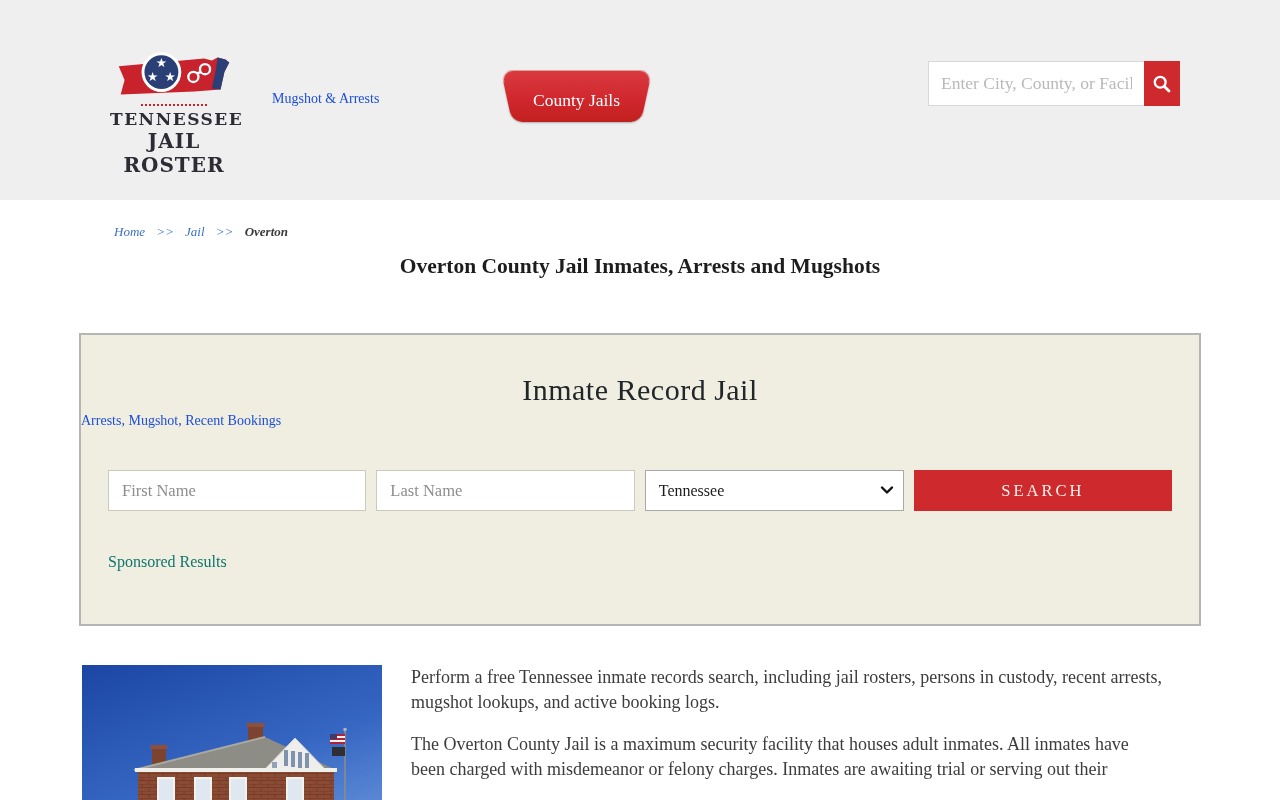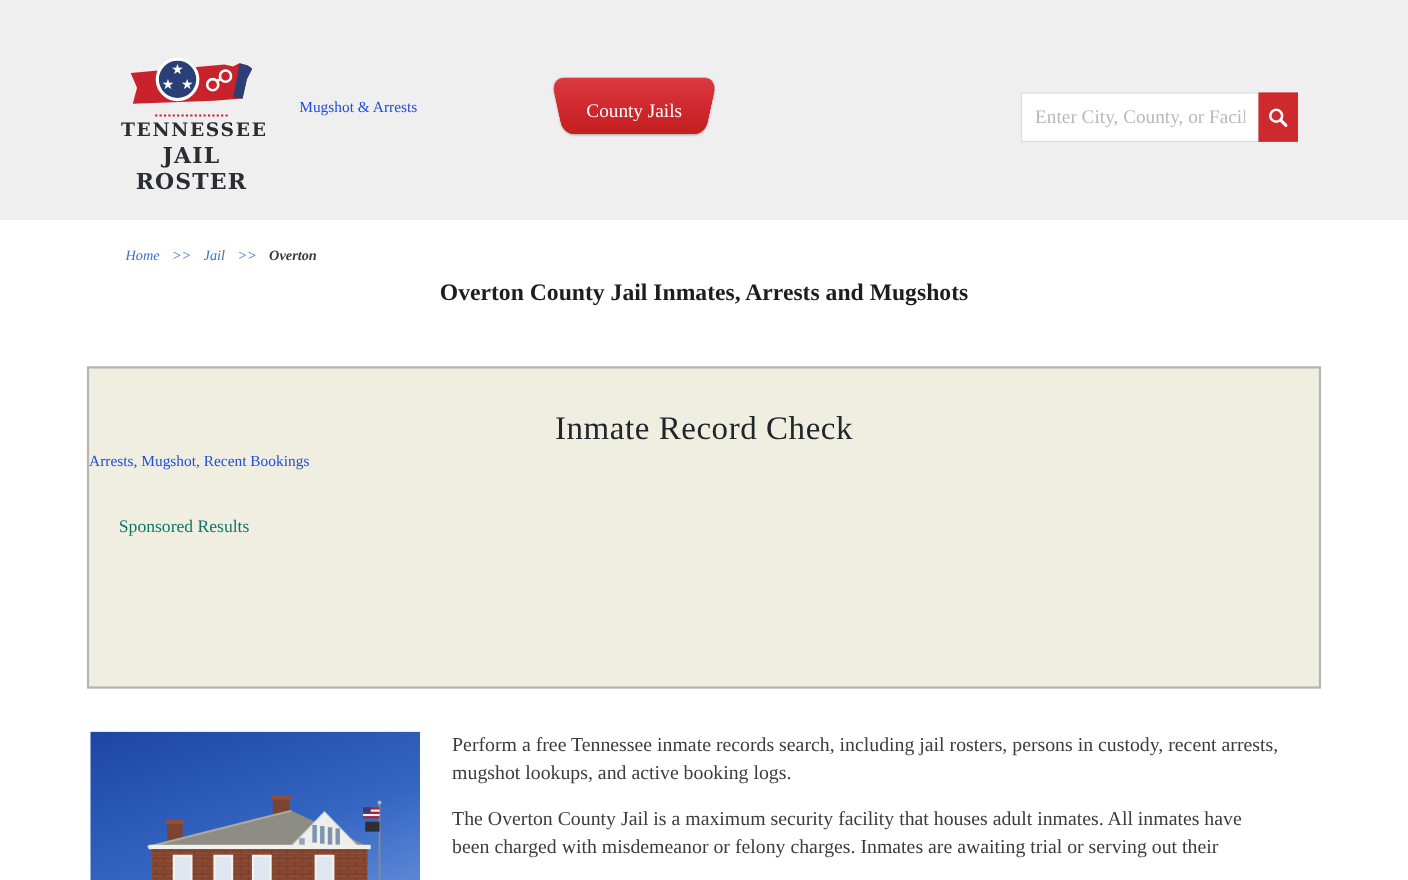--- a/index.html
+++ b/index.html
@@ -22,21 +22,21 @@
 
   .main-nav { position:absolute; left:512px; top:78px; display:flex; }
   .tab { position:relative; height:44px; line-height:44px; padding:0 21px; margin-right:3px;
          color:#fff; font-size:17.5px; text-decoration:none; cursor:pointer; }
   .tab::before { content:""; position:absolute; inset:0; z-index:0;
          background:linear-gradient(180deg,#d93a40 0%,#cf262c 55%,#c2201f 100%);
          border-radius:10px; transform:perspective(26px) rotateX(-5deg);
          transform-origin:50% 100%; box-shadow:0 1px 2px rgba(0,0,0,.28); }
   .tab span { position:relative; z-index:1; }
 
-  .searchbox { position:absolute; left:928px; top:84px; display:flex; }
+  .searchbox { position:absolute; left:928px; top:61px; display:flex; }
   .searchbox input { width:216px; height:45px; border:1px solid #d8d8d8; border-right:none;
          padding:0 12px; font-size:17.5px; font-family:"Liberation Serif", serif; color:#666;
          outline:none; }
   .searchbox input::placeholder { color:#b9b9b9; }
   .search-btn { width:36px; height:45px; background:#ce2a2e; border:none; cursor:pointer;
          display:flex; align-items:center; justify-content:center; }
 
   
   .breadcrumb { margin:24px 4px 0 114px; font-size:13px;font-style:italic; }
   .breadcrumb a { color:#3b70c4; text-decoration:none; cursor:pointer; }
@@ -128,23 +128,36 @@
   <a>Home</a>
   <span class="sep">&gt;&gt;</span>
   <a>Jail</a>
   <span class="sep">&gt;&gt;</span>
   <span class="current">Overton</span>
 </div>
 
 <h1 class="page-title">Overton County Jail Inmates, Arrests and Mugshots</h1>
 
 <section class="panel">
-  <h2>Inmate Record Check</h2>
+  <h2>Inmate Record Jail</h2>
   <div class="subtitle">Arrests, Mugshot, Recent Bookings</div>
 
+  <div class="form-row">
+    <input class="field" type="text" placeholder="First Name" style="">
+    <input class="field" type="text" placeholder="Last Name" style="">
+    <div class="select-wrap">
+      <select>
+        <option>Tennessee</option>
+      </select>
+      <svg class="select-chevron" width="14" height="14" viewBox="0 0 14 14">
+        <path d="M2 4.5 L7 9.5 L12 4.5" fill="none" stroke="#111111" stroke-width="2.4" stroke-linecap="round" stroke-linejoin="round"></path>
+      </svg>
+    </div>
+    <button class="submit-btn">SEARCH</button>
+  </div>
 
   <div class="sponsored">Sponsored Results</div>
 </section>
 
 <section class="content">
 
   <div class="photo">
     <svg width="300" height="230" viewBox="0 0 300 230">
       <defs>
         <linearGradient id="sky" x1="0" y1="0" x2="0.45" y2="1">

